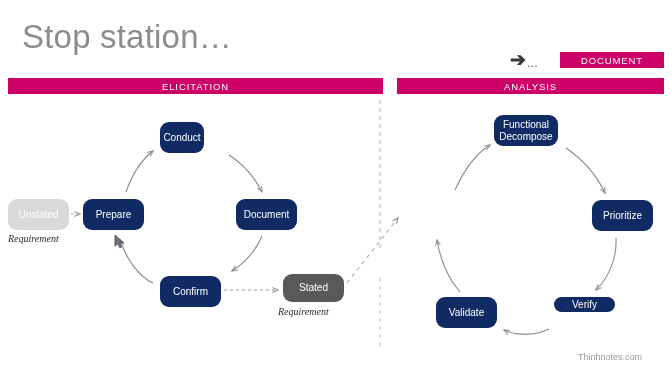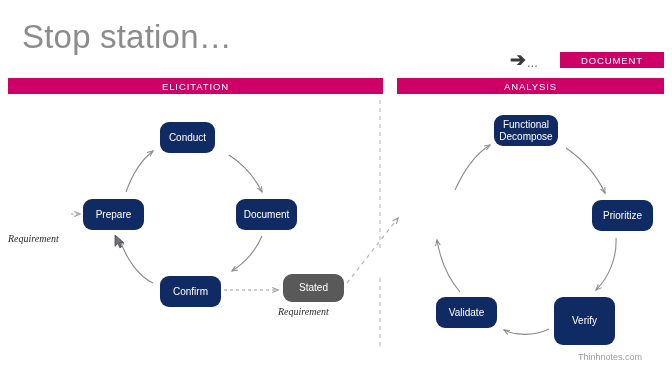--- a/index.html
+++ b/index.html
@@ -89,31 +89,31 @@
     font-size: 10px;
     line-height: 11.5px;
     box-sizing: border-box;
     padding: 2px 4px;
   }
   .node.navy { background: #102A63; }
   .node.gray { background: #595959; }
   .node.light { background: #D9D9D9; color: #ffffff; }
 
   
-  #node-conduct    { left: 160px; top: 122px; width: 55px;  height: 31px; }
+  #node-conduct    { left: 160px; top: 122px; width: 44px;  height: 31px; }
   #node-document   { left: 236px; top: 199px; width: 61px;  height: 31px; }
   #node-confirm    { left: 160px; top: 276px; width: 61px;  height: 31px; }
   #node-prepare    { left: 83px;  top: 199px; width: 61px;  height: 31px; }
   #node-unstated   { left: 8px;   top: 199px; width: 61px;  height: 31px; }
   #node-stated     { left: 283px; top: 274px; width: 61px;  height: 28px; }
 
   
   #node-functional { left: 494px; top: 115px; width: 64px;  height: 31px; }
   #node-prioritize { left: 592px; top: 200px; width: 61px;  height: 31px; }
-  #node-verify     { left: 554px; top: 297px; width: 61px;  height: 48px; }
+  #node-verify     { left: 554px; top: 297px; width: 61px;  height: 15px; }
   #node-validate   { left: 436px; top: 297px; width: 61px;  height: 31px; }
   #node-organize   { left: 400px; top: 199px; width: 61px;  height: 31px; }
 
   
   .caption {
     position: absolute;
     font-style: italic;
     font-size: 10px;
     color: #2b2b2b;
     white-space: nowrap;
@@ -188,20 +188,21 @@
 
     <path d="M566,148 C585,161 598,178 605,193" fill="none" stroke="#8A8A8A" stroke-width="1.1" marker-end="url(#arrowhead)"></path>
 
     <path d="M616,238 C617,258 609,277 596,290" fill="none" stroke="#8A8A8A" stroke-width="1.1" marker-end="url(#arrowhead)"></path>
 
     <path d="M549,329 C534,336 516,336 504,330" fill="none" stroke="#8A8A8A" stroke-width="1.1" marker-end="url(#arrowhead)"></path>
 
     <path d="M460,292 C448,278 440,258 437,240" fill="none" stroke="#8A8A8A" stroke-width="1.1" marker-end="url(#arrowhead)"></path>
   </svg>
 
+  <div class="node light" id="node-unstated">Unstated</div>
   <div class="node navy" id="node-prepare">Prepare</div>
   <div class="node navy" id="node-conduct">Conduct</div>
   <div class="node navy" id="node-document">Document</div>
   <div class="node gray" id="node-stated">Stated</div>
   <div class="node navy" id="node-confirm">Confirm</div>
 
   <div class="caption" id="caption-unstated">Requirement</div>
   <div class="caption" id="caption-stated">Requirement</div>
 
   <div class="node navy" id="node-functional">Functional Decompose</div>

